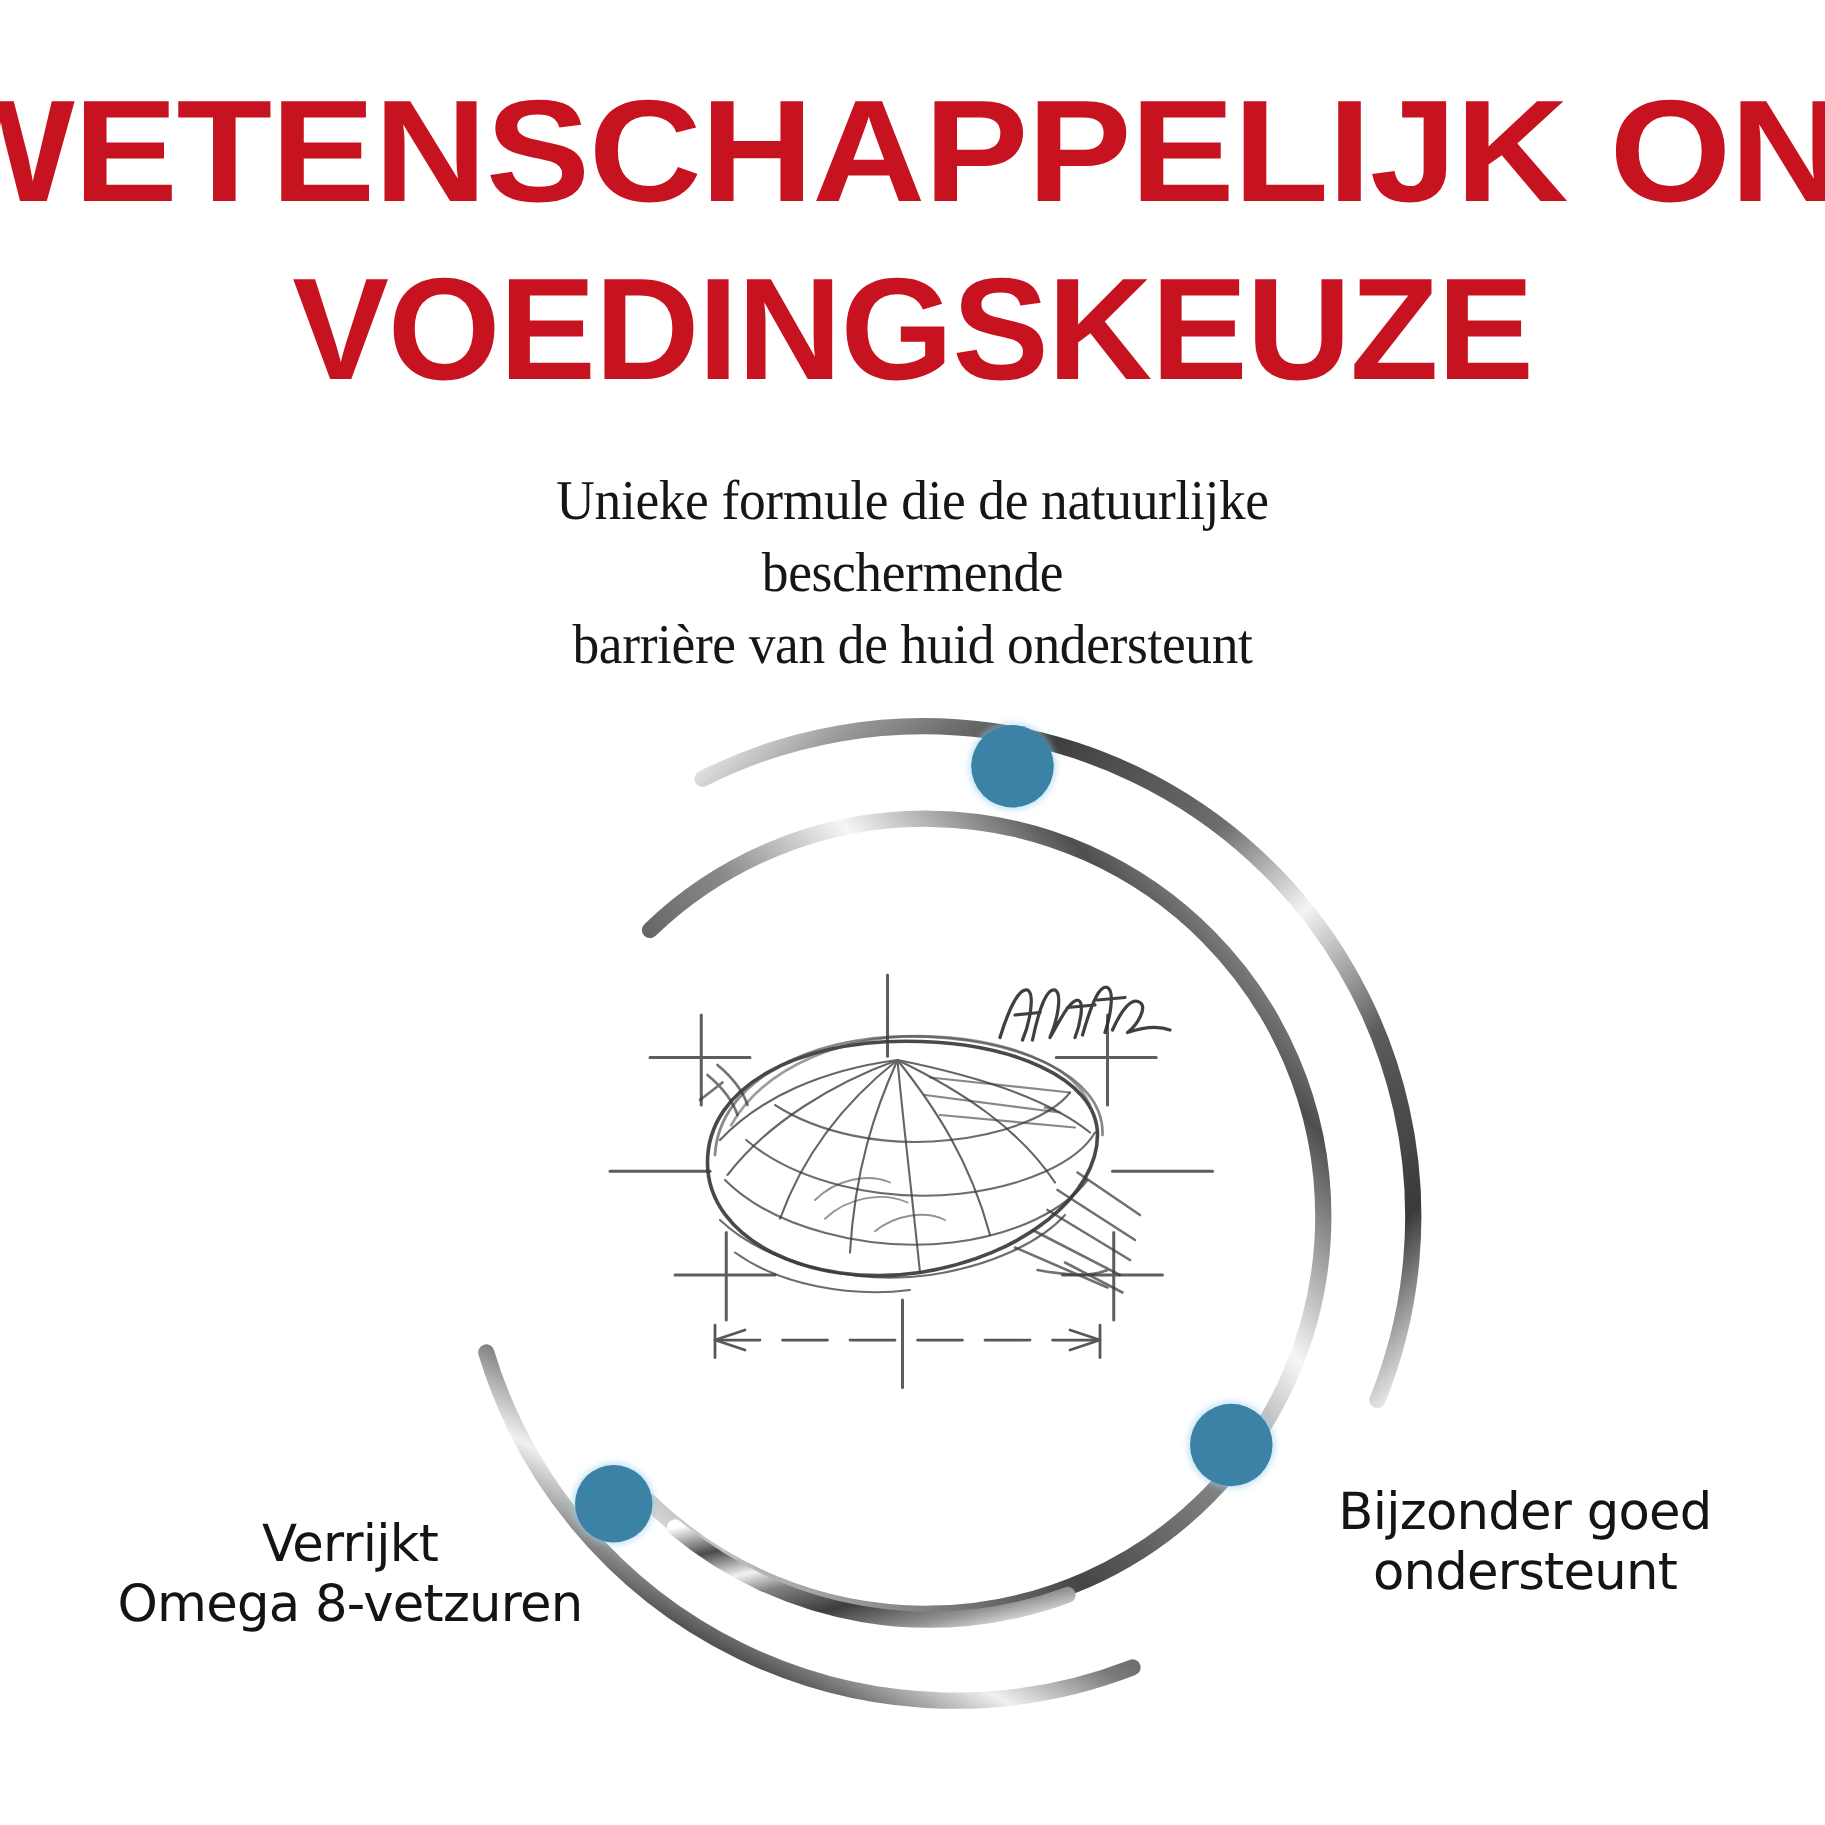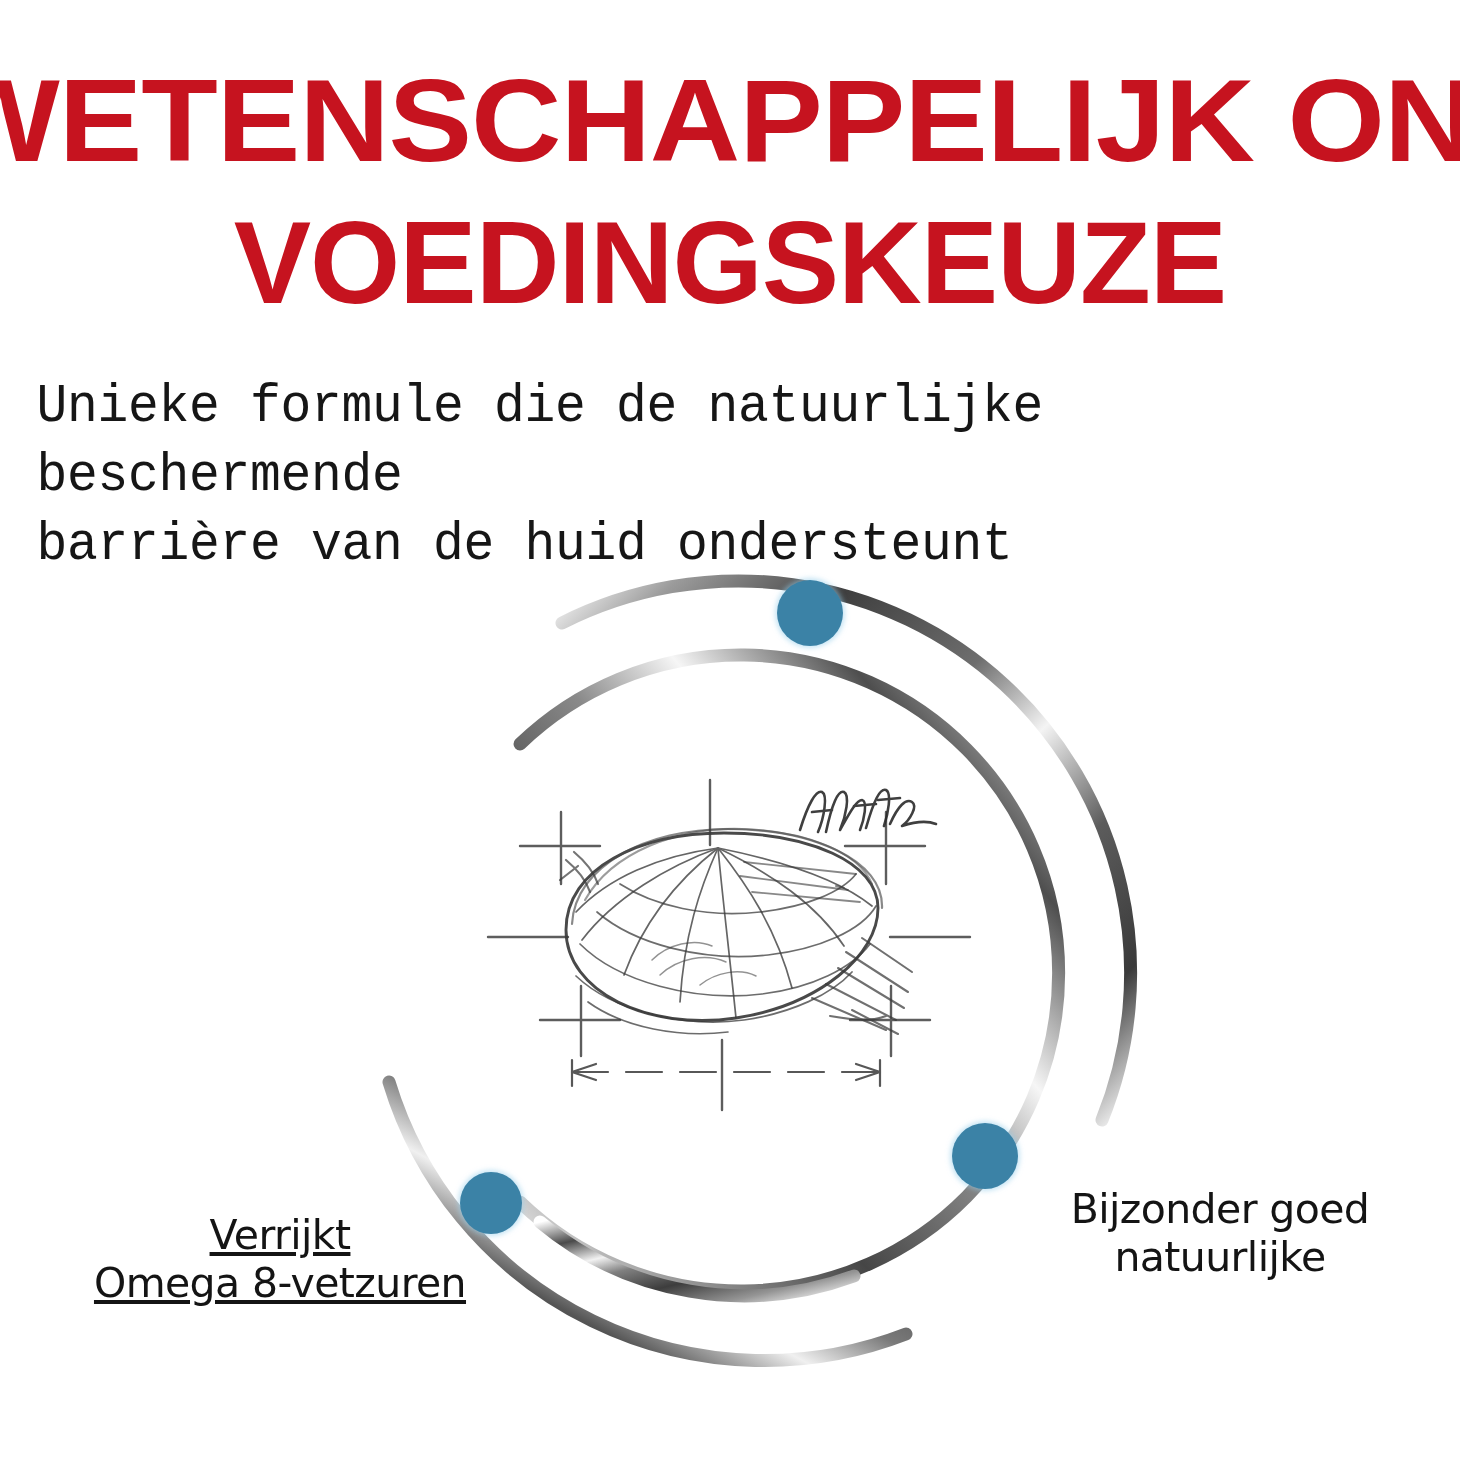--- a/index.html
+++ b/index.html
@@ -51,24 +51,24 @@
     transform: scaleX(1.0);
     margin-top: 24px;
   }
 
   
   .subtitle {
     position: absolute;
     top: 372px;
     left: 0;
     width: 100%;
-    text-align: left;
+    text-align: center;
     color: #161616;
-    font-family: Liberation Mono, monospace;
-    font-size: 54px;
+    font-family: Liberation Serif, serif;
+    font-size: 45px;
     line-height: 1.28;
     letter-spacing: -0.3px;
   }
   .subtitle span {
     display: block;
     transform: scaleX(0.95);
   }
 
   
   .stage {
@@ -106,21 +106,20 @@
     line-height: 1.17;
     letter-spacing: -0.6px;
     text-align: center;
   }
   .caption span { display: block; }
 
   .caption.left {
     left: 20px;
     top: 1212px;
     width: 520px;
-    text-decoration: underline;
   }
   .caption.right {
     left: 1020px;
     top: 1186px;
     width: 400px;
   }
 </style>
 </head>
 <body>
 
@@ -330,16 +329,16 @@
     <div class="node-dot n3"></div>
   </div>
 
   <div class="caption left">
     <span>Verrijkt</span>
     <span>Omega 8-vetzuren</span>
   </div>
 
   <div class="caption right">
     <span>Bijzonder goed</span>
-    <span>natuurlijke</span>
+    <span>ondersteunt</span>
   </div>
 
 </div>
 
 </body></html>

